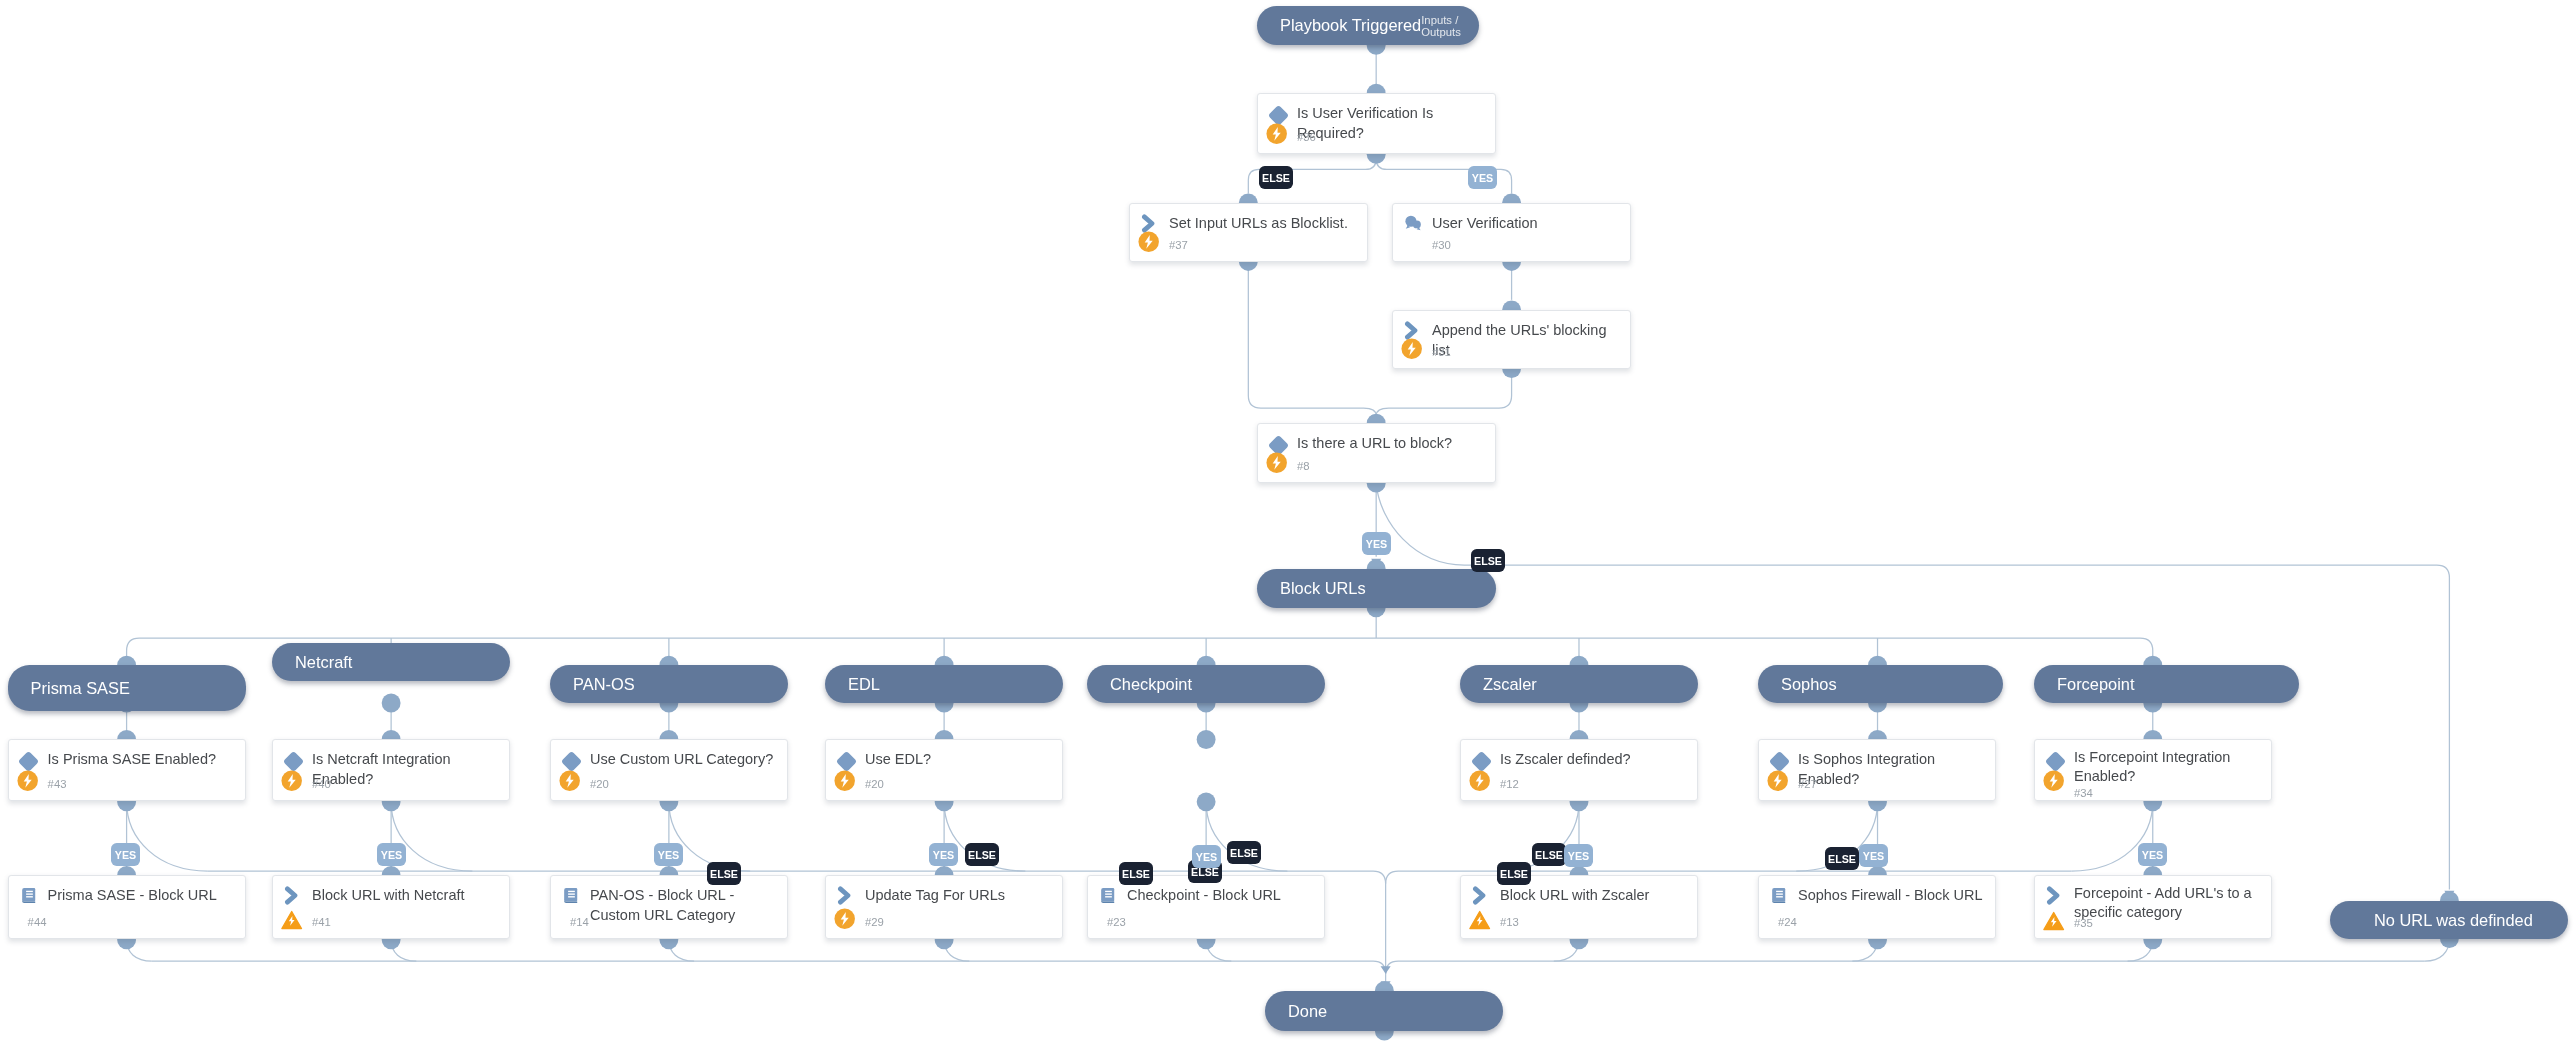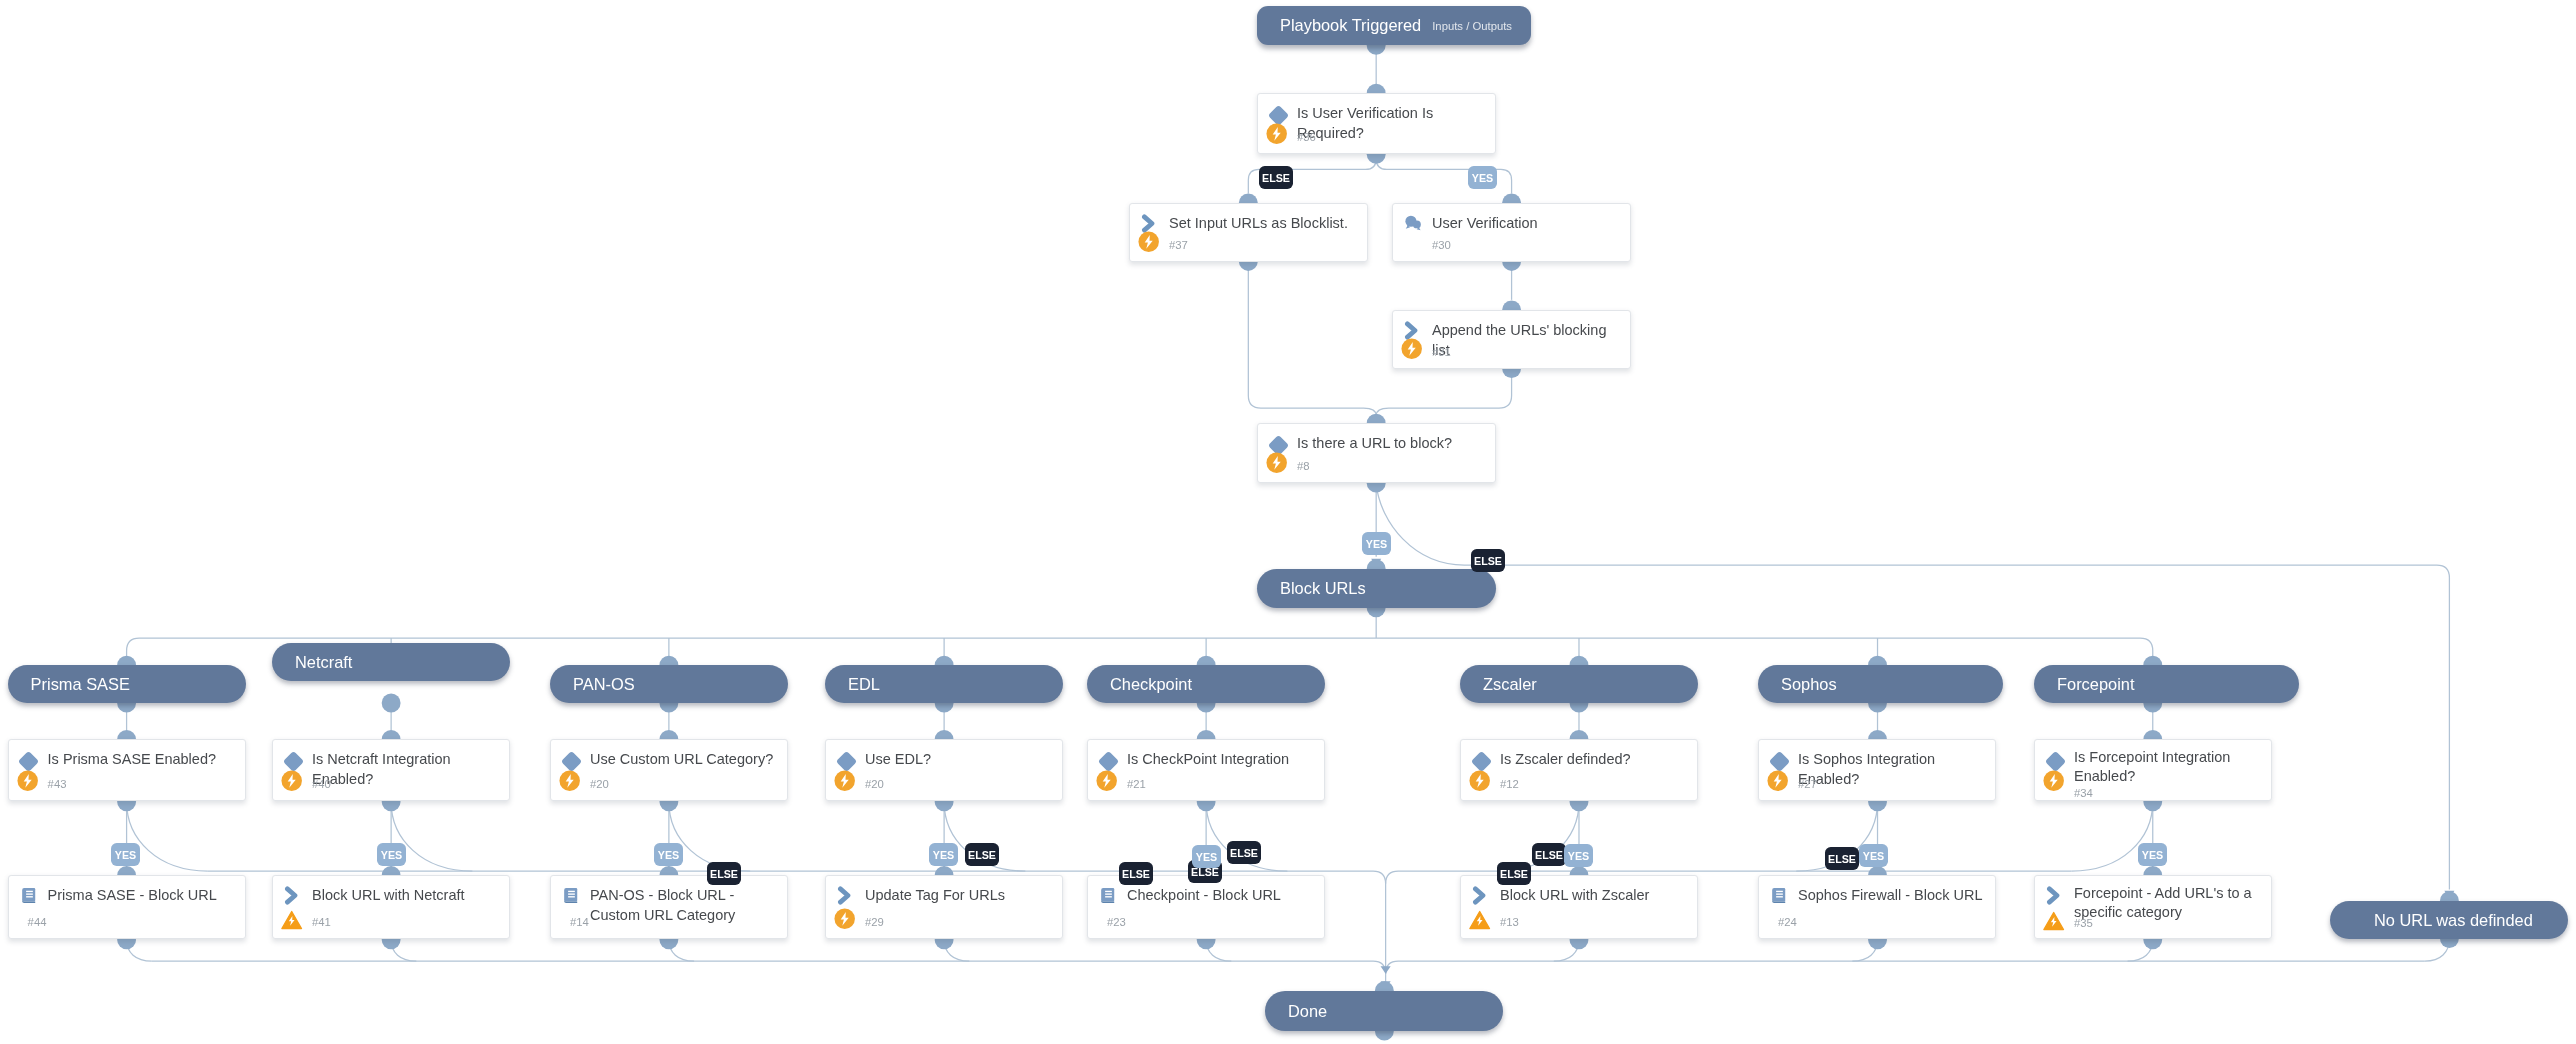--- a/index.html
+++ b/index.html
@@ -175,21 +175,21 @@
       <circle cx="2981" cy="1390" r="15" fill="#8da9c7"></circle>
       <circle cx="2981" cy="1492" r="15" fill="#8da9c7"></circle>
       <circle cx="3418" cy="1056" r="15" fill="#8da9c7"></circle>
       <circle cx="3418" cy="1116" r="15" fill="#8da9c7"></circle>
       <circle cx="3418" cy="1174" r="15" fill="#8da9c7"></circle>
       <circle cx="3418" cy="1273" r="15" fill="#8da9c7"></circle>
       <circle cx="3418" cy="1390" r="15" fill="#8da9c7"></circle>
       <circle cx="3418" cy="1492" r="15" fill="#8da9c7"></circle>
     </svg>
 
-  <div class="pill" style="left:1257px;top:6.3px;width:274px;border-radius:11px;">
+  <div class="pill" style="left:1257px;top:6.3px;width:222px;">
     <span class="plabel">Playbook Triggered</span>
     <span class="plink">Inputs / Outputs</span>
   </div>
 
   <div class="card" style="left:1257px;top:93px;width:239px;height:61px;">
     <span class="diamond"></span>
     <div class="title">Is User Verification Is Required?</div>
     <span class="sicon"><svg width="21.4" height="21.4" viewBox="0 0 24 24">
           <circle cx="12" cy="12" r="11.5" fill="#f2a42d"></circle>
           <path d="M13.2 4.5 L7.5 13 h3.6 L9.3 19.8 16.5 10.8 h-3.6 Z" fill="#fff"></path>
@@ -239,21 +239,21 @@
           <circle cx="12" cy="12" r="11.5" fill="#f2a42d"></circle>
           <path d="M13.2 4.5 L7.5 13 h3.6 L9.3 19.8 16.5 10.8 h-3.6 Z" fill="#fff"></path>
         </svg></span>
     <div class="num ind">#8</div>
   </div>
 
   <div class="pill" style="left:1257px;top:569px;width:239px;">
     <span class="plabel">Block URLs</span>
   </div>
 
-  <div class="pill" style="left:7.6px;top:665px;width:238px;height:38px;">
+  <div class="pill" style="left:7.6px;top:665px;width:238px;height:46px;">
       <span class="plabel">Prisma SASE</span>
     </div>
   <div class="card" style="left:7.6px;top:739px;width:238px;height:62px;">
     <span class="diamond"></span>
     <div class="title">Is Prisma SASE Enabled?</div>
     <span class="sicon"><svg width="21.4" height="21.4" viewBox="0 0 24 24">
           <circle cx="12" cy="12" r="11.5" fill="#f2a42d"></circle>
           <path d="M13.2 4.5 L7.5 13 h3.6 L9.3 19.8 16.5 10.8 h-3.6 Z" fill="#fff"></path>
         </svg></span>
     <div class="num ind">#43</div>
@@ -338,29 +338,20 @@
     <span class="sicon"><svg width="21.4" height="21.4" viewBox="0 0 24 24">
           <circle cx="12" cy="12" r="11.5" fill="#f2a42d"></circle>
           <path d="M13.2 4.5 L7.5 13 h3.6 L9.3 19.8 16.5 10.8 h-3.6 Z" fill="#fff"></path>
         </svg></span>
     <div class="num ind">#29</div>
   </div>
 
   <div class="pill" style="left:1087px;top:665px;width:238px;height:38px;">
       <span class="plabel">Checkpoint</span>
     </div>
-  <div class="card" style="left:1087px;top:739px;width:238px;height:62px;">
-    <span class="diamond"></span>
-    <div class="title">Is CheckPoint Integration</div>
-    <span class="sicon"><svg width="21.4" height="21.4" viewBox="0 0 24 24">
-          <circle cx="12" cy="12" r="11.5" fill="#f2a42d"></circle>
-          <path d="M13.2 4.5 L7.5 13 h3.6 L9.3 19.8 16.5 10.8 h-3.6 Z" fill="#fff"></path>
-        </svg></span>
-    <div class="num ind">#21</div>
-  </div>
   <div class="card" style="left:1087px;top:875px;width:238px;height:64px;">
     <span class="ticon"><svg width="19" height="19" viewBox="0 0 24 24">
           <path d="M6.5 2.5 H19 a1.5 1.5 0 0 1 1.5 1.5 V18 a1.5 1.5 0 0 1 -1.5 1.5 H6.5 A2.5 2.5 0 0 1 4 17 V5 A2.5 2.5 0 0 1 6.5 2.5 Z" fill="#7b9cc4"></path>
           <rect x="9" y="6" width="8.5" height="1.7" fill="#fff"></rect>
           <rect x="9" y="9.4" width="8.5" height="1.7" fill="#fff"></rect>
           <rect x="9" y="12.8" width="8.5" height="1.7" fill="#fff"></rect>
           <path d="M4 17 a2.5 2.5 0 0 0 2.5 2.5 H20.5 v2 H6.5 A2.5 2.5 0 0 1 4 19 Z" fill="#5d83ad"></path>
         </svg></span>
     <div class="title">Checkpoint - Block URL</div>
     <div class="num noind">#23</div>

